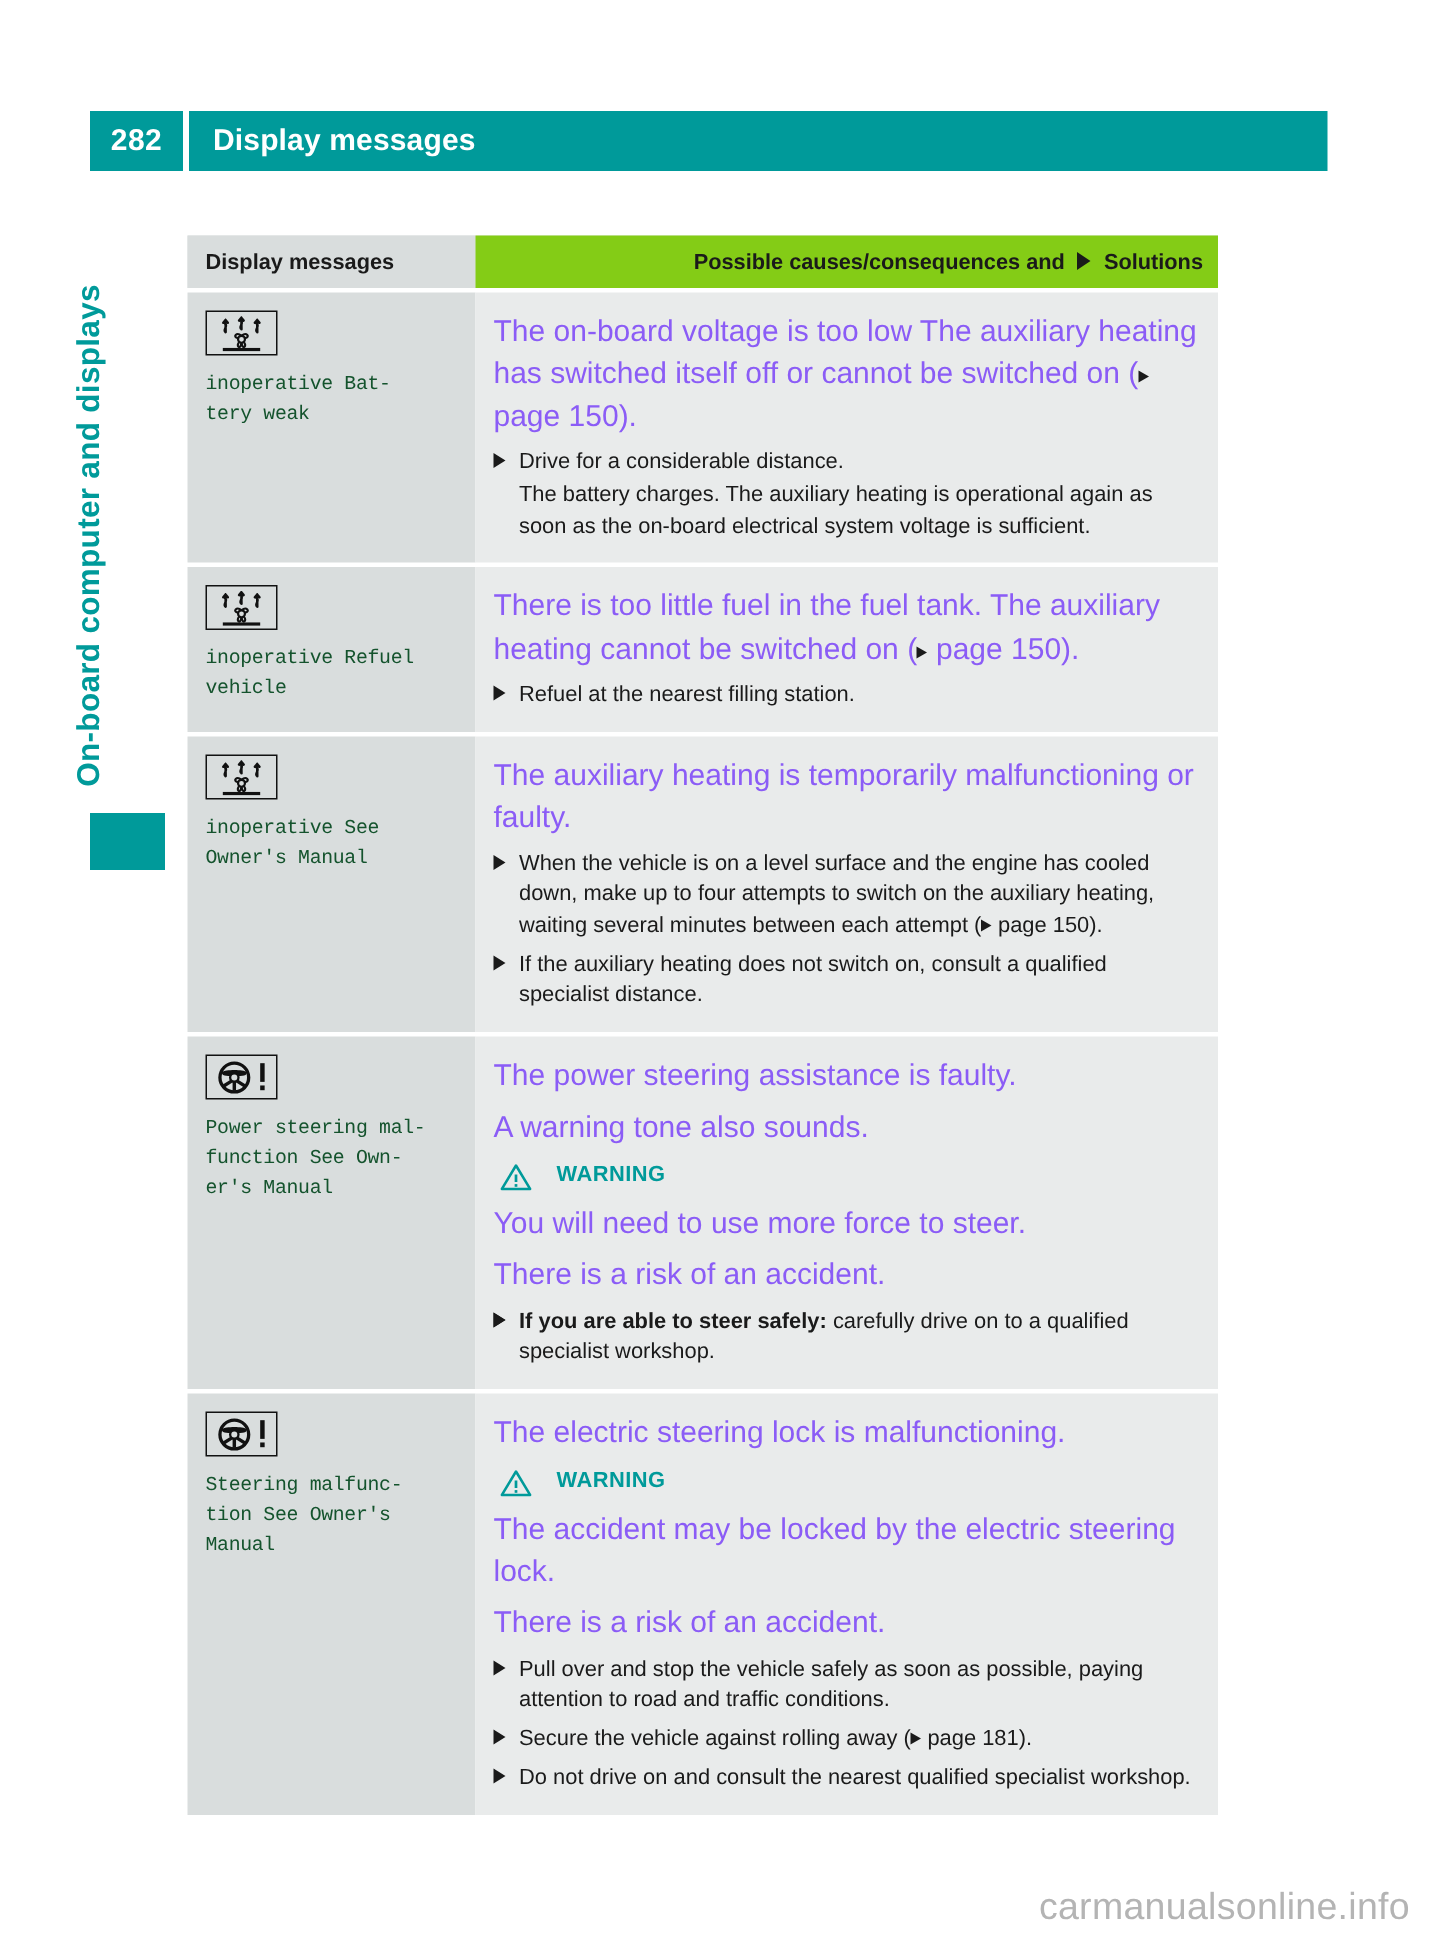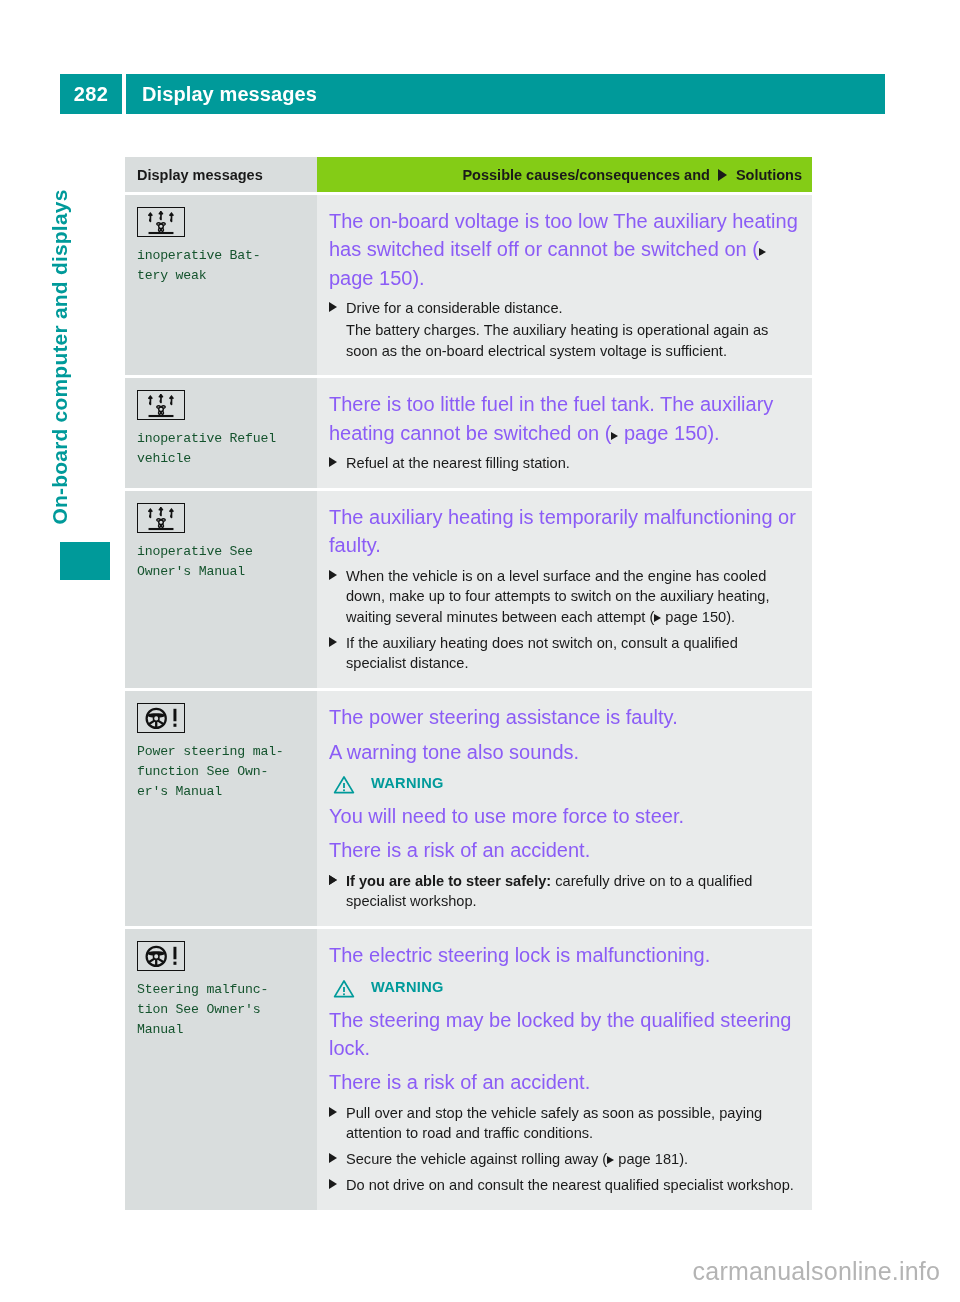--- a/index.html
+++ b/index.html
@@ -345,21 +345,21 @@
         <div class="c2">
           <p class="para">The electric steering lock is malfunctioning.</p>
           <div class="warn-block">
             <svg width="22" height="19" viewBox="0 0 22 19">
               <path d="M11 2 L20.4 17.6 L1.6 17.6 Z" fill="none" stroke="#009a9a" stroke-width="1.7" stroke-linejoin="round"></path>
               <rect x="10.1" y="8" width="1.8" height="5" fill="#009a9a"></rect>
               <rect x="10.1" y="14.4" width="1.8" height="1.8" fill="#009a9a"></rect>
             </svg>
             <span class="warn-label">WARNING</span>
           </div>
-          <p class="para">The steering may be locked by the qualified steering lock.</p>
+          <p class="para">The accident may be locked by the electric steering lock.</p>
           <p class="para">There is a risk of an accident.</p>
           <div class="bullet"><span class="tri"></span><span>Pull over and stop the vehicle safely as soon as possible, paying attention to road and traffic conditions.</span></div>
           <div class="bullet"><span class="tri"></span><span>Secure the vehicle against rolling away (<span style="display:inline-block;width:0;height:0;border-left:7px solid #1a1a1a;border-top:4.5px solid transparent;border-bottom:4.5px solid transparent;"></span> page 181).</span></div>
           <div class="bullet"><span class="tri"></span><span>Do not drive on and consult the nearest qualified specialist workshop.</span></div>
         </div>
       </div>
     </div>
 </div>
 
 <div class="watermark">carmanualsonline.info</div>

